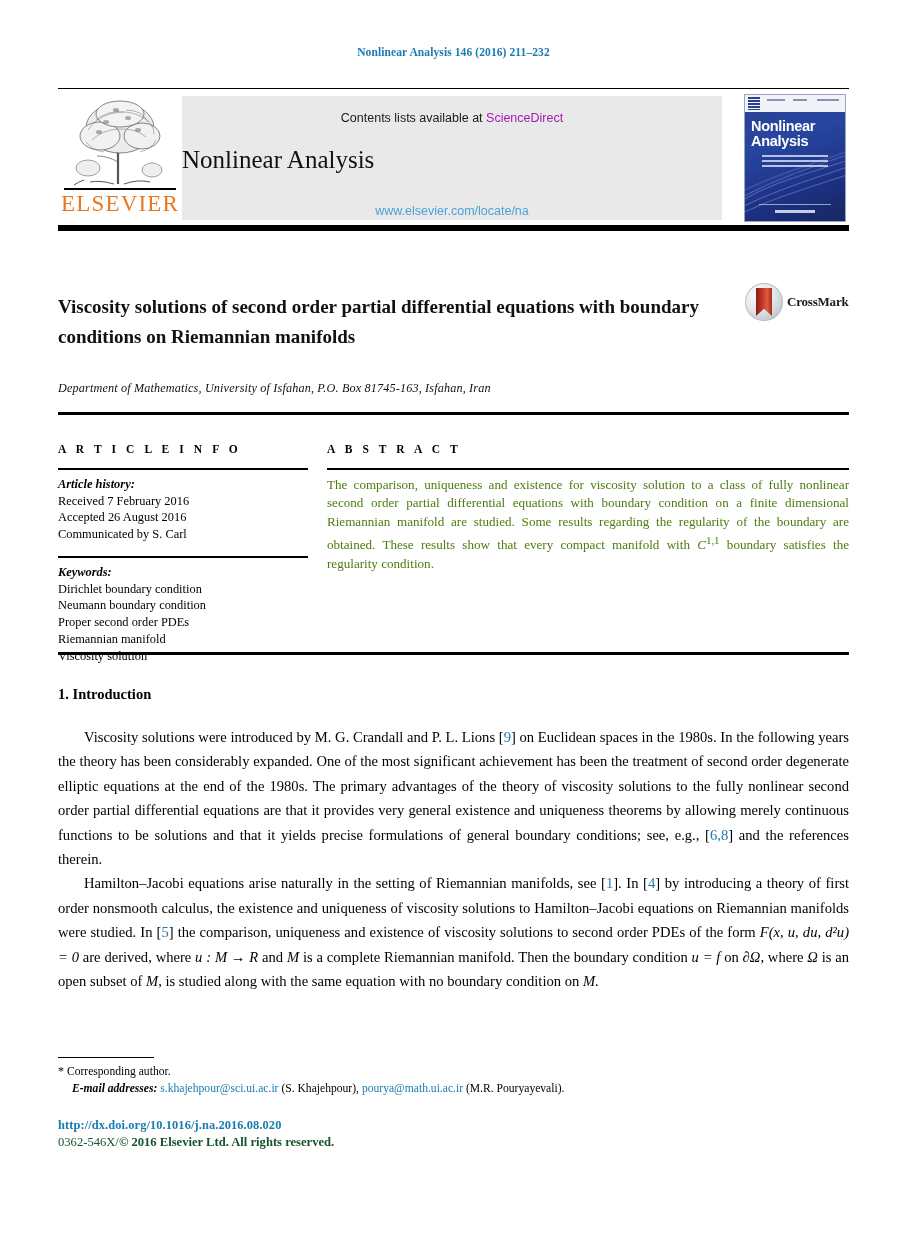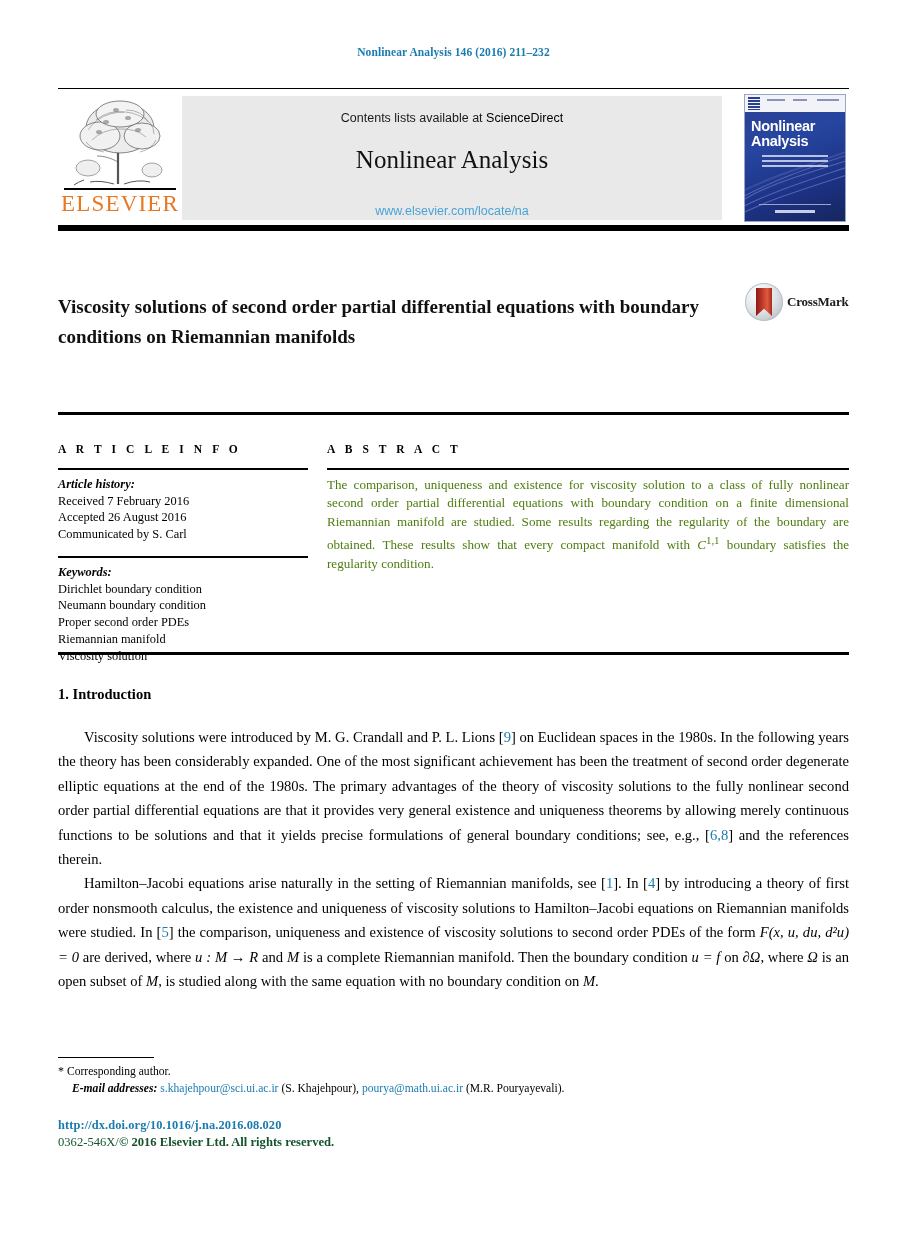--- a/index.html
+++ b/index.html
@@ -84,26 +84,26 @@
   }
   .sd-line1 {
     position: absolute;
     left: 0; top: 15px;
     width: 540px;
     text-align: center;
     font-family: "Liberation Sans", sans-serif;
     font-size: 12.5px;
     color: #1a1a1a;
   }
-  .sd-link { color: #000000; }
+  .sd-link { color: #a21caf; }
   .sd-journal {
     position: absolute;
     left: 0; top: 50px;
     width: 540px;
-    text-align: center;
+    text-align: left;
     font-family: "Liberation Serif", serif;
     font-size: 25px;
     color: #111;
   }
   .sd-url {
     position: absolute;
     left: 0; top: 108px;
     width: 540px;
     text-align: center;
     font-family: "Liberation Sans", sans-serif;
@@ -458,20 +458,21 @@
   <h1 class="title">Viscosity solutions of second order partial differential equations with boundary conditions on Riemannian manifolds</h1>
 
   <div class="crossmark">
     <div class="crossmark-badge">
       <div class="crossmark-book"></div>
     </div>
     <div class="crossmark-text">CrossMark</div>
   </div>
 
 
+  <div class="affiliation">Department of Mathematics, University of Isfahan, P.O. Box 81745-163, Isfahan, Iran</div>
 
   <div class="rule-title"></div>
 
   <div class="info-col">
     <div class="sec-head">A R T I C L E   I N F O</div>
     <div class="thinrule"></div>
     <div class="hist-label">Article history:</div>
     <div class="hist-line">Received 7 February 2016</div>
     <div class="hist-line">Accepted 26 August 2016</div>
     <div class="hist-line">Communicated by S. Carl</div>

